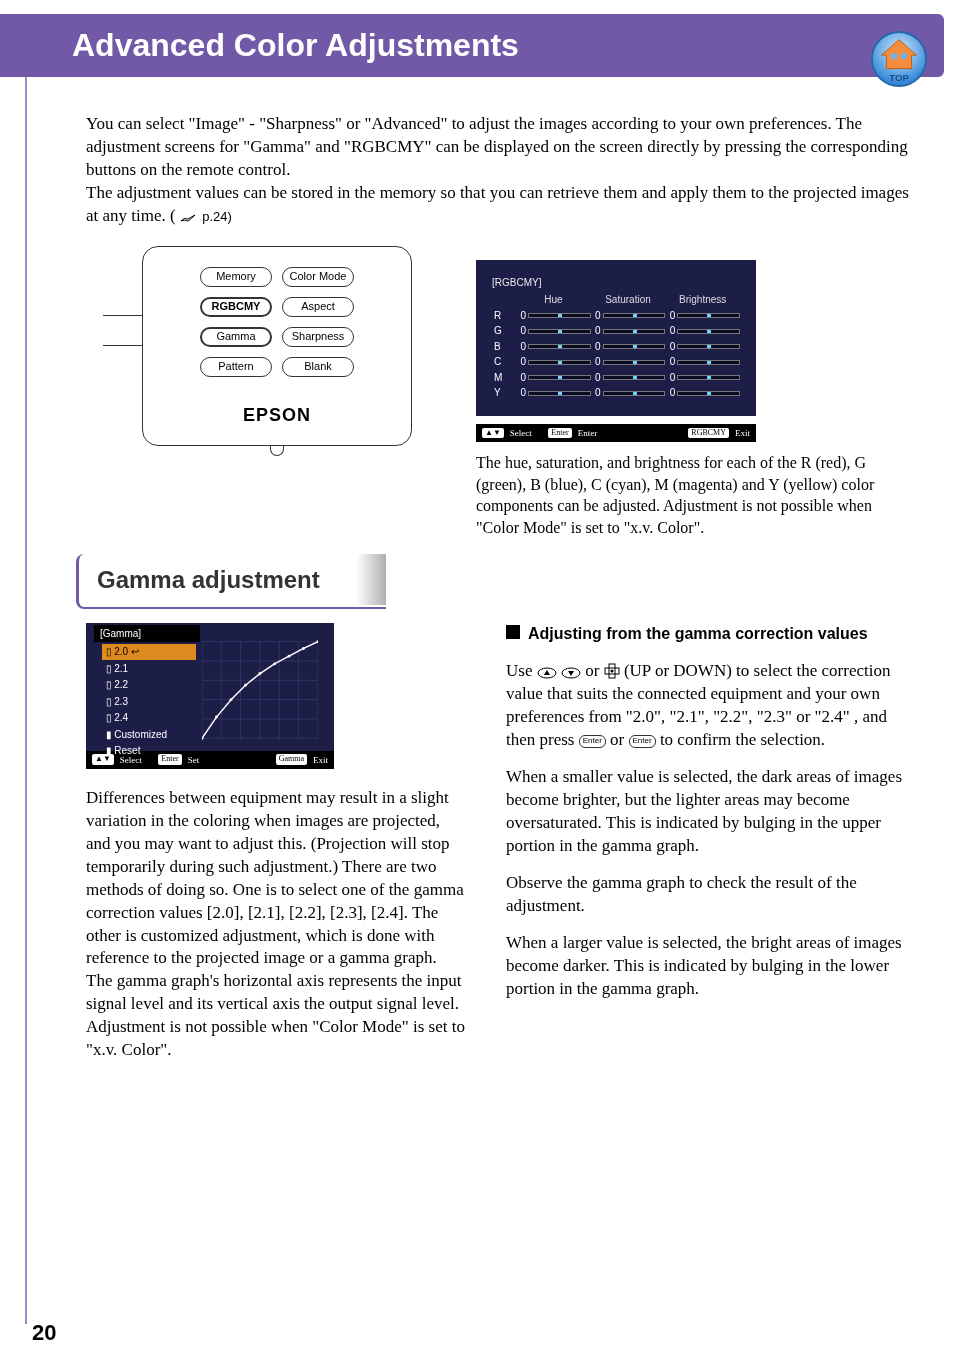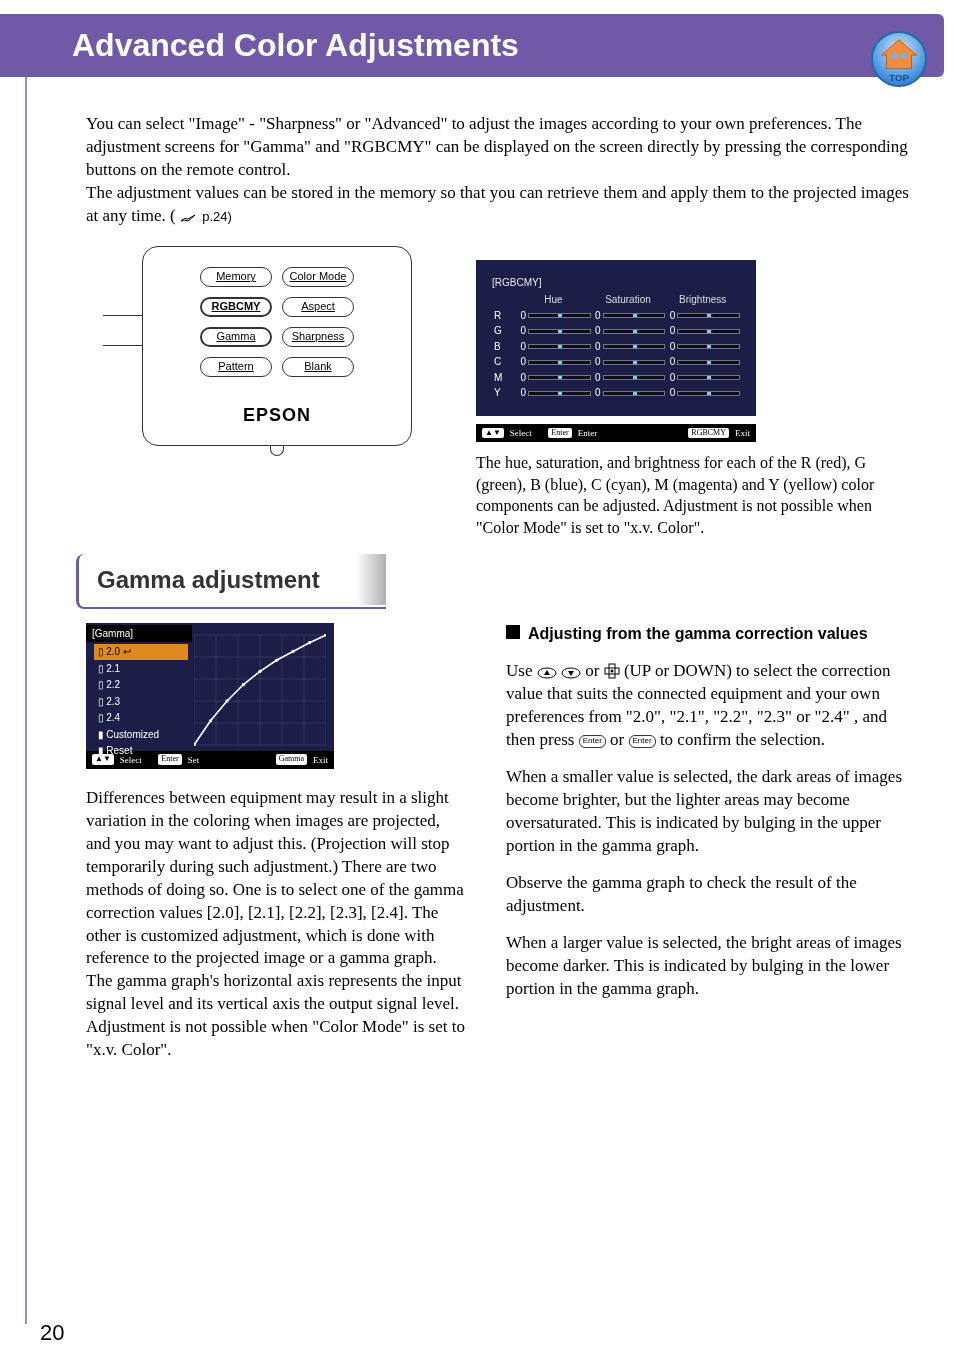--- a/index.html
+++ b/index.html
@@ -33,21 +33,21 @@
   .top-icon {
     position: absolute; right: 26px; top: 16px;
     width: 58px; height: 58px;
   }
   .content { padding: 36px 40px 0 86px; }
   .intro p { margin-bottom: 0; }
   .page-ref { font-family: Arial, sans-serif; font-size: 13px; }
   .two-col { position: relative; }
   .remote-wrap { float: left; width: 270px; margin: 18px 0 24px 56px; }
   .remote { border: 1px solid #333; border-radius: 16px; padding: 20px 12px 12px; position: relative; }
-  .remote-row { display: flex; justify-content: center; gap: 10px; margin-bottom: 10px; text-decoration: underline; }
+  .remote-row { display: flex; justify-content: center; gap: 10px; margin-bottom: 10px; }
   .rbtn {
     font-family: Arial, sans-serif; font-size: 11px;
     border: 1px solid #333; border-radius: 10px;
     width: 72px; height: 20px; display: flex;
     align-items: center; justify-content: center;
     background: #fff;
   }
   .rbtn.hl { border-width: 2px; }
   .rbtn .fill { font-weight: 700; }
   .epson { text-align: center; font-family: Arial, sans-serif; font-weight: 700; font-size: 18px; margin: 26px 0 6px; letter-spacing: 1px; }
@@ -93,37 +93,37 @@
   .rdesc { font-size: 16px; }
   .clear { clear: both; }
   .gamma-area { margin-top: 16px; }
   .gamma-title { width: 310px; margin-left: -10px; }
   .gamma-cols { display: flex; gap: 40px; margin-top: 14px; }
   .gcol-l { width: 380px; }
   .gcol-r { flex: 1; }
   .osd-gamma {
     background: #1c1e48; color: #fff;
     font-family: Arial, sans-serif; font-size: 10px;
-    width: 248px; padding: 6px 0 0;
+    width: 248px; padding: 6px 8px 0;
   }
   .osd-gamma-inner { display: flex; height: 122px; }
   .gmenu { width: 106px; padding: 2px 0 2px 8px; }
   .gmenu-title { background: #000; margin: -6px 0 2px -8px; padding: 2px 6px; font-size: 10px; }
   .gitem { padding: 1px 4px; margin: 0 4px 1px 0; font-size: 10px; }
   .gitem.active { background: #df8a1e; color: #000; }
   .gchart { flex: 1; padding: 5px 8px 5px 2px; }
   .gchart svg { width: 100%; height: 100%; }
   .subh { display: flex; gap: 8px; font-family: Arial, sans-serif; font-weight: 700; font-size: 16px; margin-bottom: 16px; }
   .subh .sq { width: 14px; height: 14px; background: #000; margin-top: 2px; flex-shrink: 0; }
   .ptext p { margin-bottom: 14px; }
   .inline-icon { vertical-align: -3px; }
   .remote-key { display:inline-block; border:1px solid #333; border-radius:6px; font-size:8px; padding:0 3px; font-family:Arial,sans-serif; vertical-align:2px; }
   .page-num {
-    position: absolute; left: 40px; bottom: 16px;
-    font-family: Arial, sans-serif; font-weight: 400; font-size: 22px;
+    position: absolute; left: 32px; bottom: 16px;
+    font-family: Arial, sans-serif; font-weight: 700; font-size: 22px;
   }
   .page-wrap { position: relative; min-height: 1350px; }
 </style>
 </head>
 <body>
 
 <div class="page-wrap">
 <div class="vert-rule"></div>
 
 <div class="title-bar">

